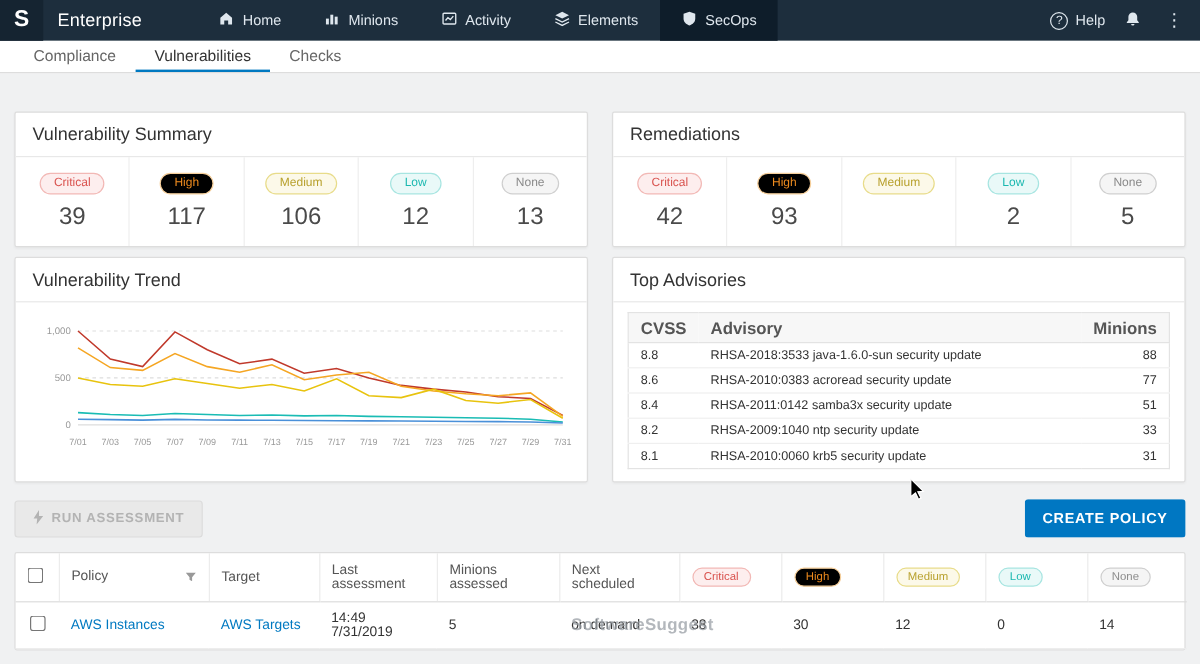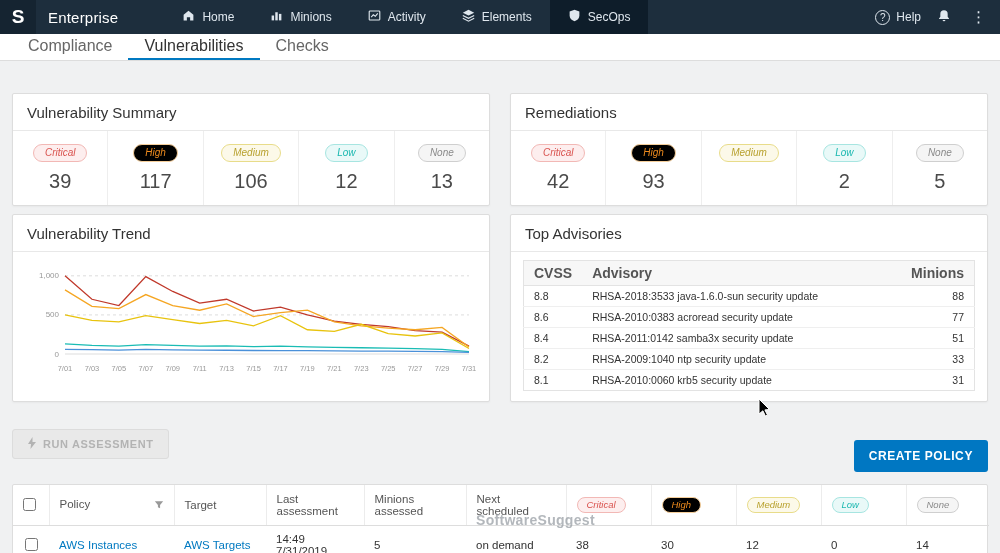--- a/index.html
+++ b/index.html
@@ -18,40 +18,40 @@
   .nav-right { margin-left:auto; display:flex; align-items:center; padding-right:10px; gap:16px; }
   .help-wrap { display:flex; align-items:center; gap:6px; font-size:12px; color:#dfe7ee; cursor:pointer; }
   .help-circle { width:15px; height:15px; border:1px solid #dfe7ee; border-radius:50%;
                  display:inline-flex; align-items:center; justify-content:center; font-size:10px; }
   .bell-btn svg { width:14px; height:14px; fill:#dfe7ee; }
   .kebab { font-size:15px; color:#dfe7ee; padding:0 4px; cursor:pointer; }
   .icon-btn { background:none; border:none; cursor:pointer; display:flex; align-items:center; }
 
   
   .tabs { background:#fff; border-bottom:1px solid #ddd; display:flex; align-items:stretch; height:27px; padding-left:12px; }
-  .tab { display:flex; align-items:center; padding:0 16px; font-size:16px; color:#666; cursor:pointer;
+  .tab { display:flex; align-items:center; padding:0 16px; font-size:13px; color:#666; cursor:pointer;
          border-bottom:2px solid transparent; }
   .tab.active { color:#333; border-bottom-color:#0079c1; }
 
   
   .content { padding:32px 12px 0; }
   .cards-row { display:flex; gap:20px; margin-bottom:8px; align-items:stretch; }
   .card { background:#fff; border:1px solid #ddd; border-radius:2px; flex:1;
           box-shadow:0 1px 2px rgba(0,0,0,.04); overflow:hidden; }
   .card-title { font-size:15px; color:#333; padding:10px 14px 9px; border-bottom:1px solid #e8e8e8; }
 
   
   .stats { display:flex; }
   .stat { flex:1; text-align:center; padding:11px 0 12px; border-right:1px solid #eee; }
   .stat:last-child { border-right:none; }
   .stat-value { font-size:20px; font-weight:300; color:#4a4a4a; margin-top:8px; }
 
   
   .pill { display:inline-block; font-size:10px; line-height:1; padding:3px 11px; border-radius:10px;
-          border:1px solid; white-space:nowrap;font-style:italic; }
+          border:1px solid; white-space:nowrap; }
   .pill.sm { font-size:9.5px; padding:2.5px 9px; }
   .pill.critical { color:#d9534f; background:#fdeeee; border-color:#f2b8b5; }
   .pill.high     { color:#ee8b1e; background:#000000; border-color:#f6cf9b; }
   .pill.medium   { color:#b8a12e; background:#fcf9e9; border-color:#e8dc8a; }
   .pill.low      { color:#1cb8b0; background:#e9f9f8; border-color:#a7e5e1; }
   .pill.none     { color:#8a8a8a; background:#f5f5f5; border-color:#cfcfcf; }
 
   
   .chart-wrap { padding:8px 10px 0; }
   .trend-svg { width:100%; height:120px; display:block; font-family:"Liberation Sans", sans-serif; }
@@ -64,21 +64,21 @@
   .adv-table td { padding:4px 10px; border-bottom:1px solid #efefef; }
   .adv-table tr:last-child td { border-bottom:none; }
   .adv-table .num { text-align:right; }
 
   
   .actions-row { display:flex; justify-content:space-between; align-items:center; margin:14px 0 12px; }
   .btn { border-radius:3px; font-size:11px; letter-spacing:.6px; font-weight:bold; cursor:pointer;
          padding:7px 14px; border:1px solid transparent; display:inline-flex; align-items:center; gap:6px; }
   .btn-disabled { background:#e9e9e9; color:#b3b3b3; border-color:#dcdcdc; cursor:default; }
   .btn-disabled svg { width:10px; height:12px; fill:#b3b3b3; }
-  .btn-primary { background:#0077c2; color:#fff; font-size:12px; padding:8px 14px;margin-top:24px; }
+  .btn-primary { background:#0077c2; color:#fff; font-size:12px; padding:8px 14px; }
 
   
   .table-card { background:#fff; border:1px solid #ddd; border-radius:2px; }
   .policy-table { width:100%; border-collapse:collapse; font-size:11.5px; color:#333; table-layout:fixed; }
   .policy-table th { font-weight:normal; color:#555; text-align:left; padding:8px 10px; font-size:11.5px;
                      border-bottom:1px solid #ddd; border-left:1px solid #ececec; }
   .policy-table th:first-child { border-left:none; }
   .policy-table td { padding:7px 10px; border-bottom:1px solid #ededed; }
   .policy-table input[type=checkbox] { width:13px; height:13px; }
   .cb-col { text-align:center; }

